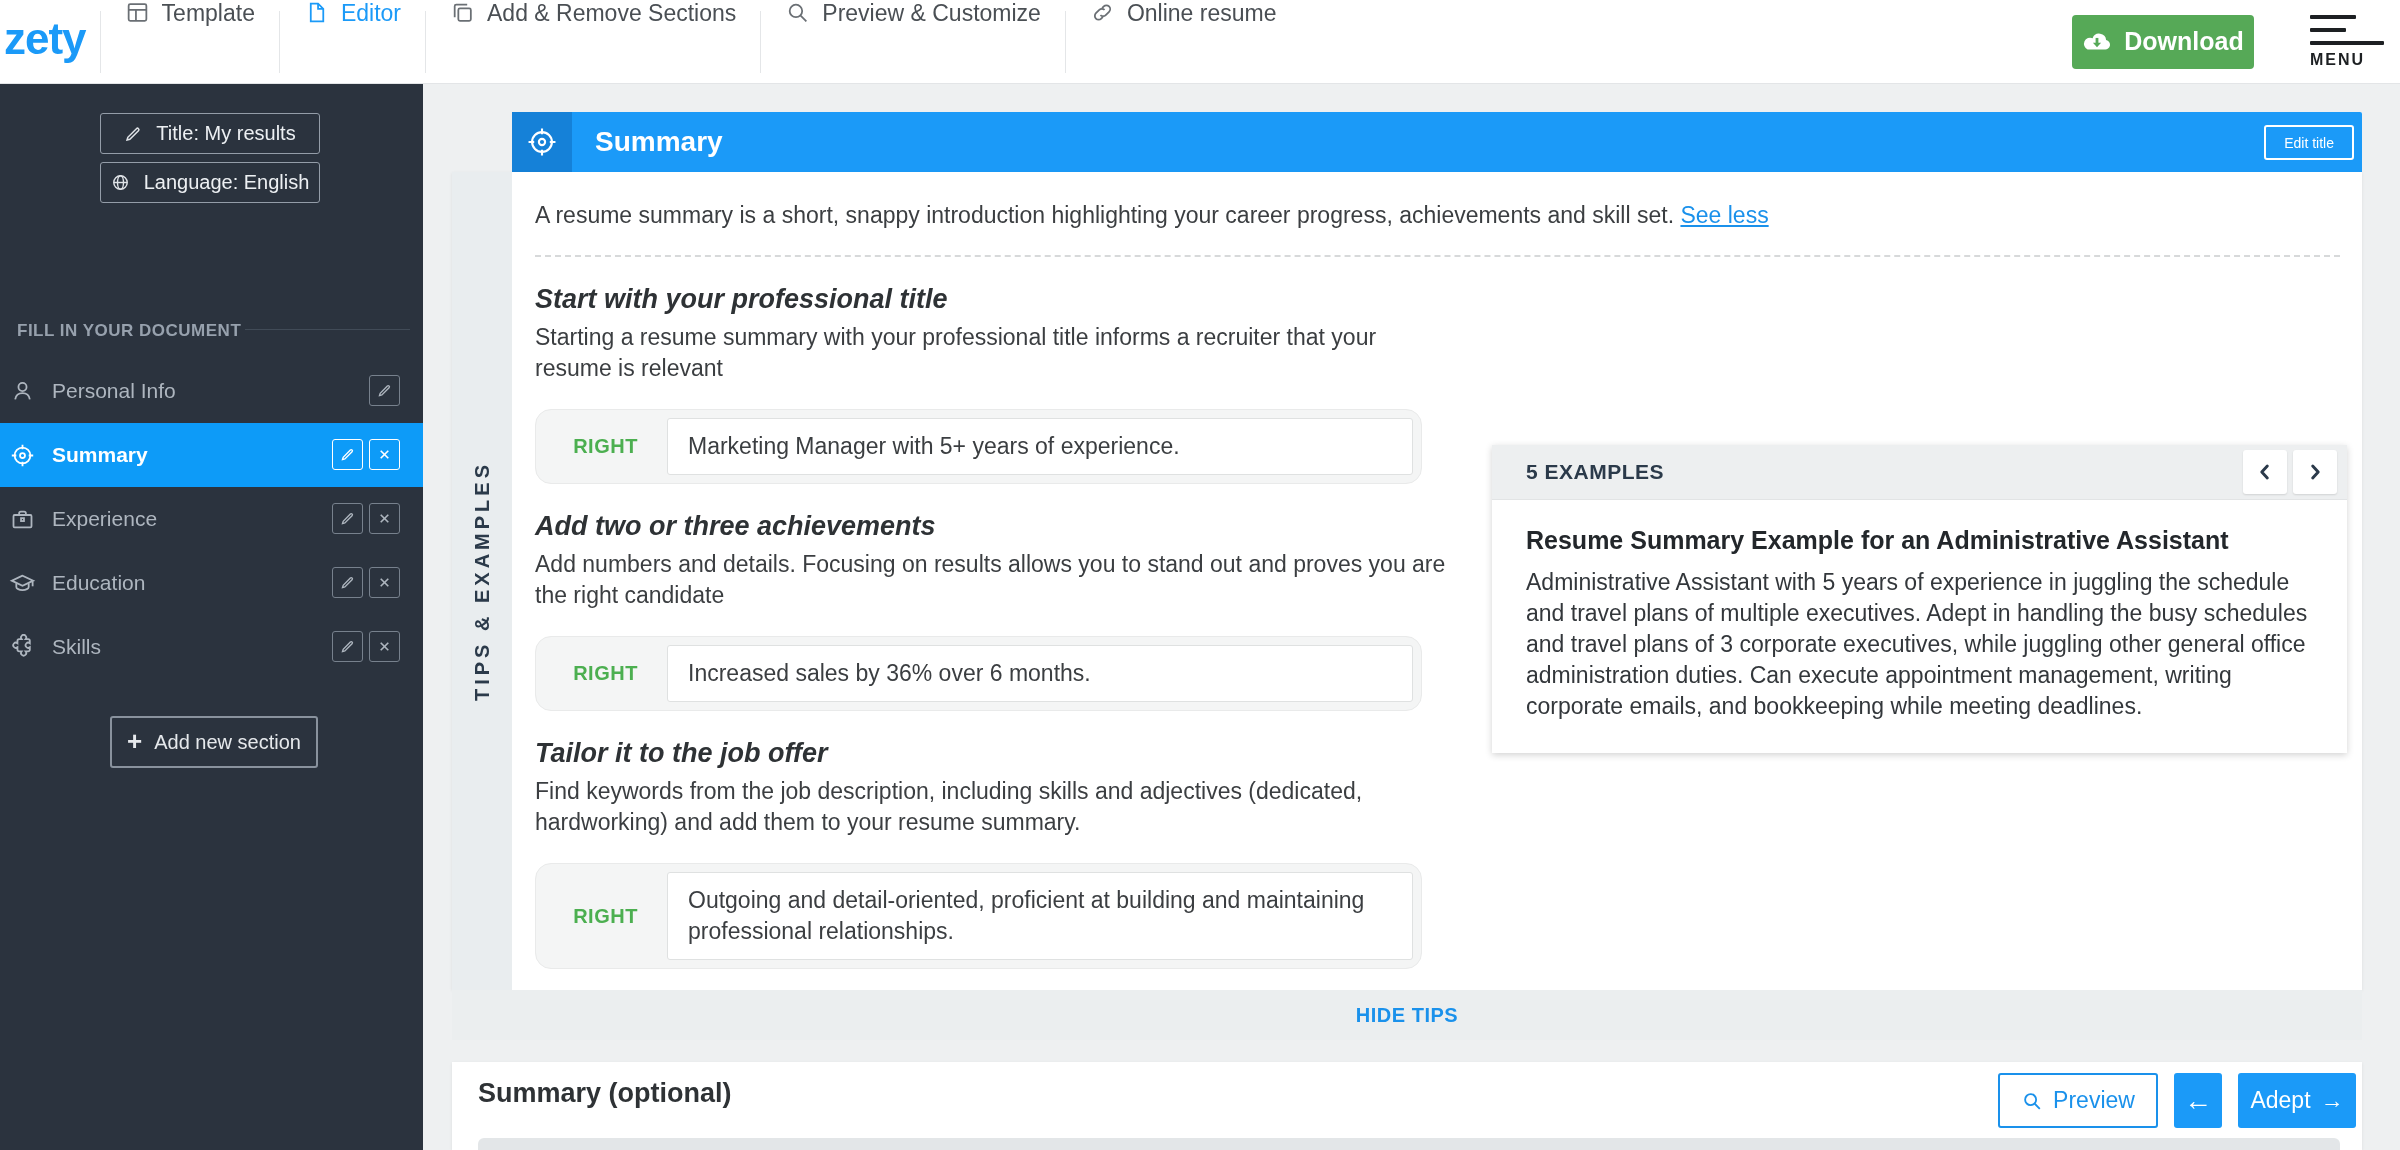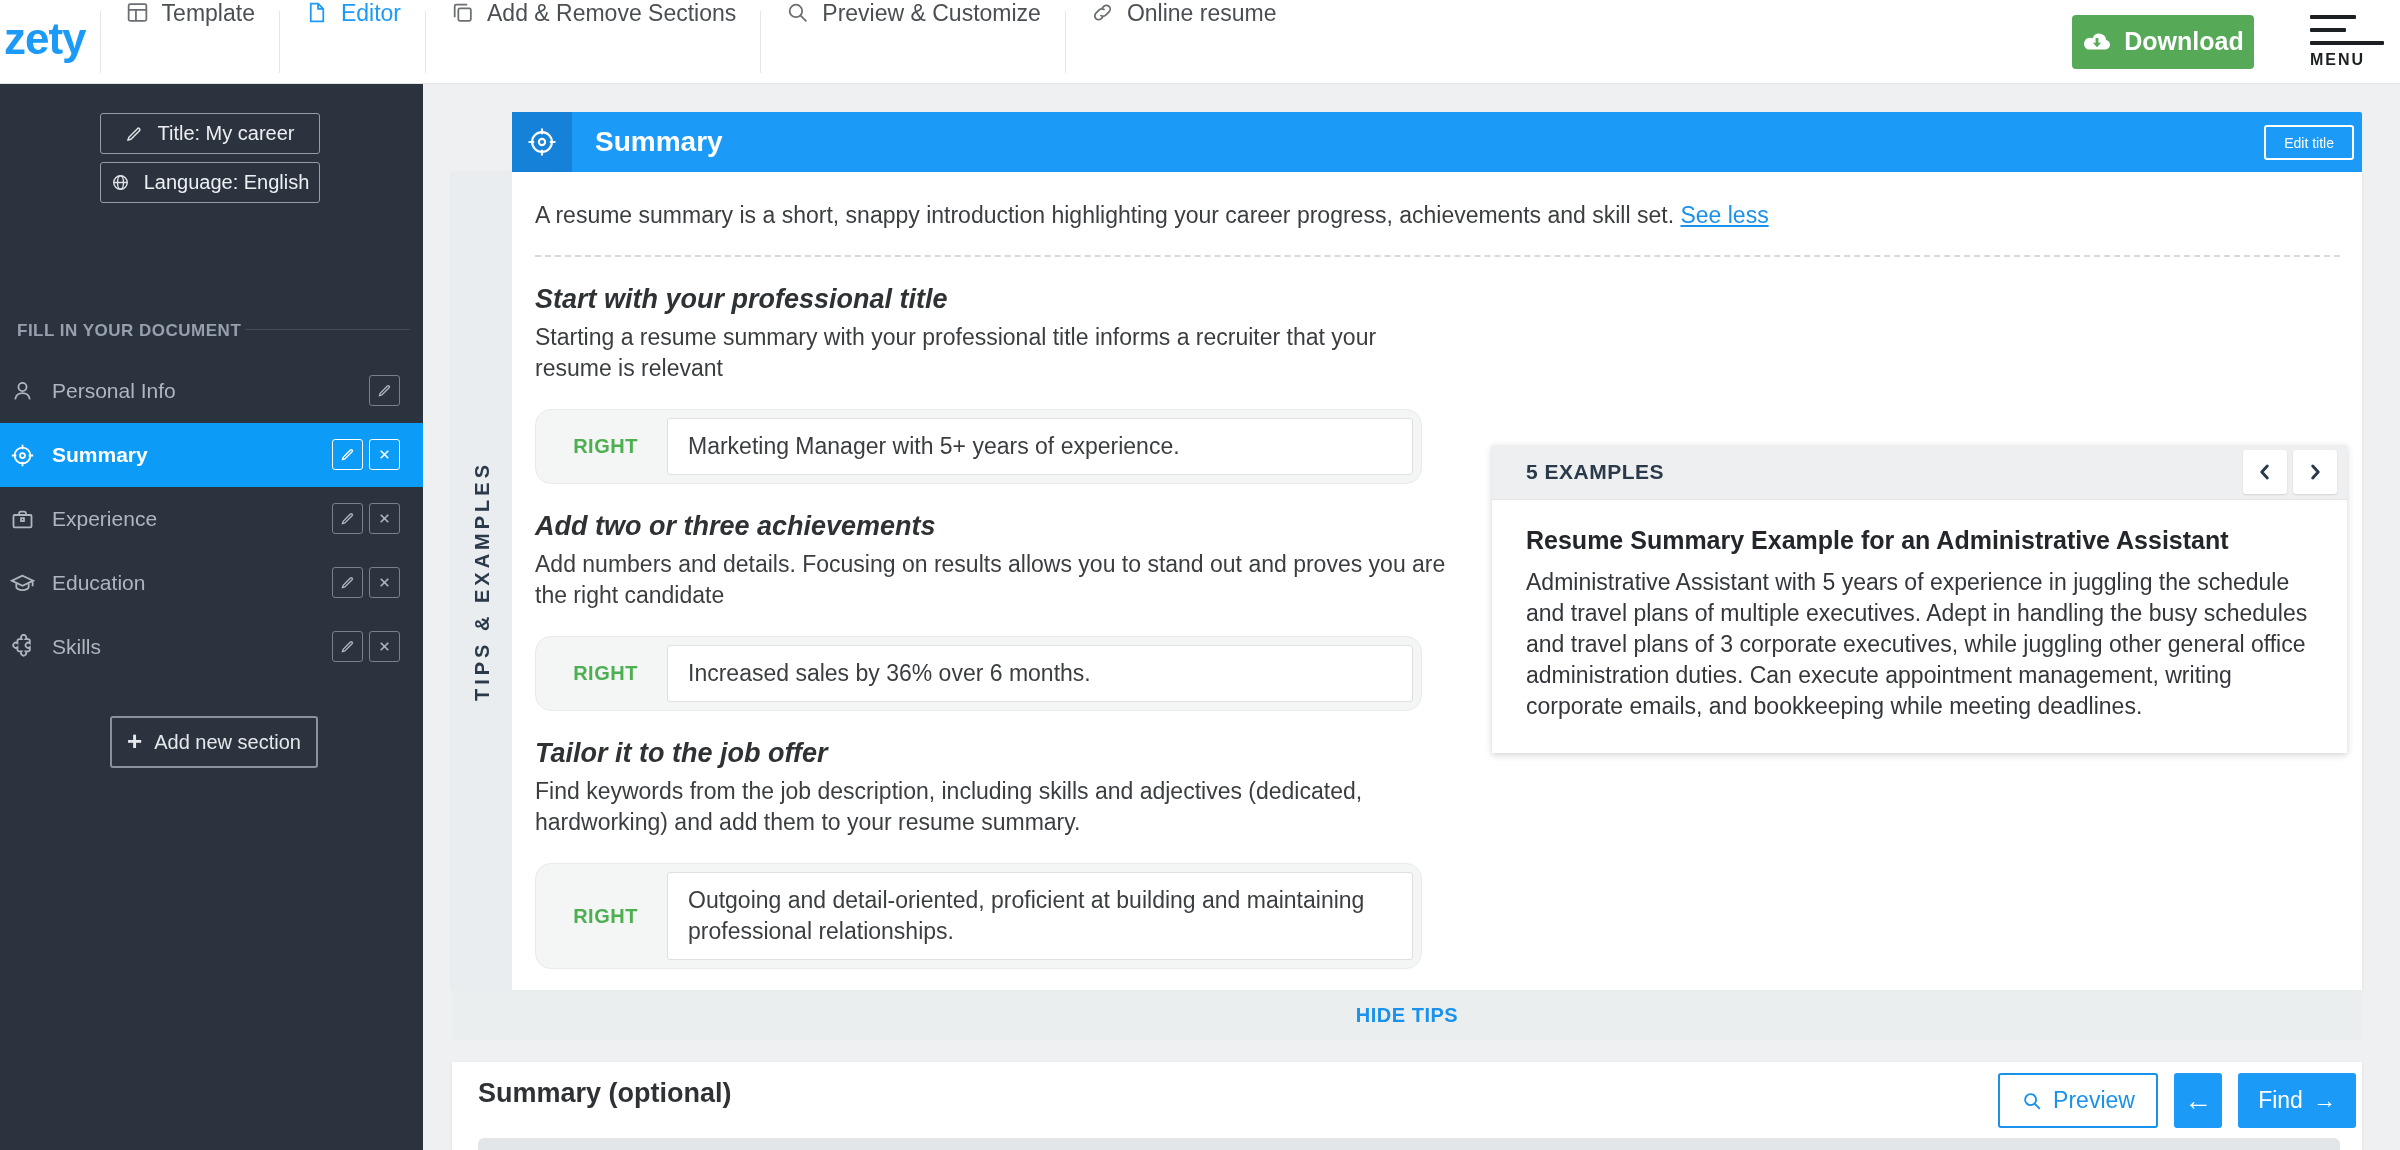--- a/index.html
+++ b/index.html
@@ -228,21 +228,21 @@
   </div>
 </header>
 
 <aside id="sidebar">
   <button class="side-btn" style="top:29px;">
     <span>
       <svg width="18" height="18" viewBox="0 0 24 24" fill="none" stroke-width="2">
         <path d="M4 20l3.8-.9L19.3 7.6a1.9 1.9 0 0 0-2.7-2.7L5.1 16.4 4 20z"></path>
       </svg>
     </span>
-    <span>Title: My career</span>
+    <span>Title: My results</span>
   </button>
   <button class="side-btn" style="top:78px;">
     <span>
       <svg width="19" height="19" viewBox="0 0 24 24" fill="none" stroke-width="1.8">
         <circle cx="12" cy="12" r="8.5"></circle>
           <path d="M3.5 12h17"></path>
           <ellipse cx="12" cy="12" rx="3.8" ry="8.5"></ellipse>
       </svg>
     </span>
     <span>Language: English</span>
@@ -445,18 +445,18 @@
             <circle cx="10.5" cy="10.5" r="6"></circle>
             <path d="M15 15l5.5 5.5"></path>
           </svg>
       </span>
       <span>Preview</span>
     </button>
     <button class="back-btn">
       <span>←</span>
     </button>
     <button class="next-btn">
-      <span>Find</span>
+      <span>Adept</span>
       <span>→</span>
     </button>
   </div>
   <div class="toolbar-strip"></div>
 </section>
 
 </body></html>

